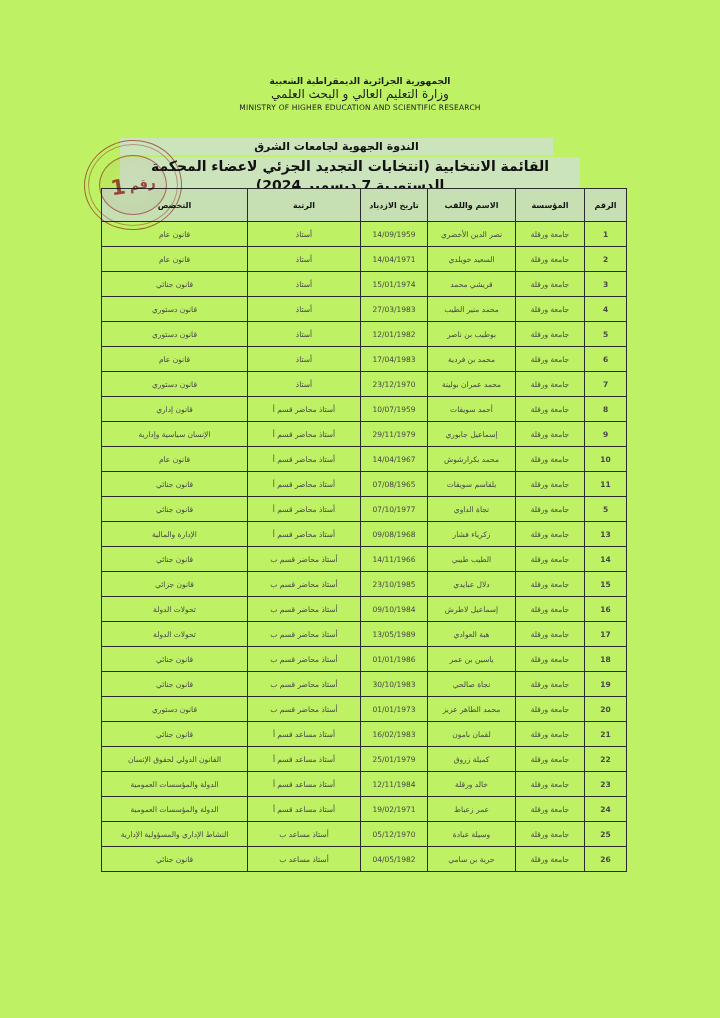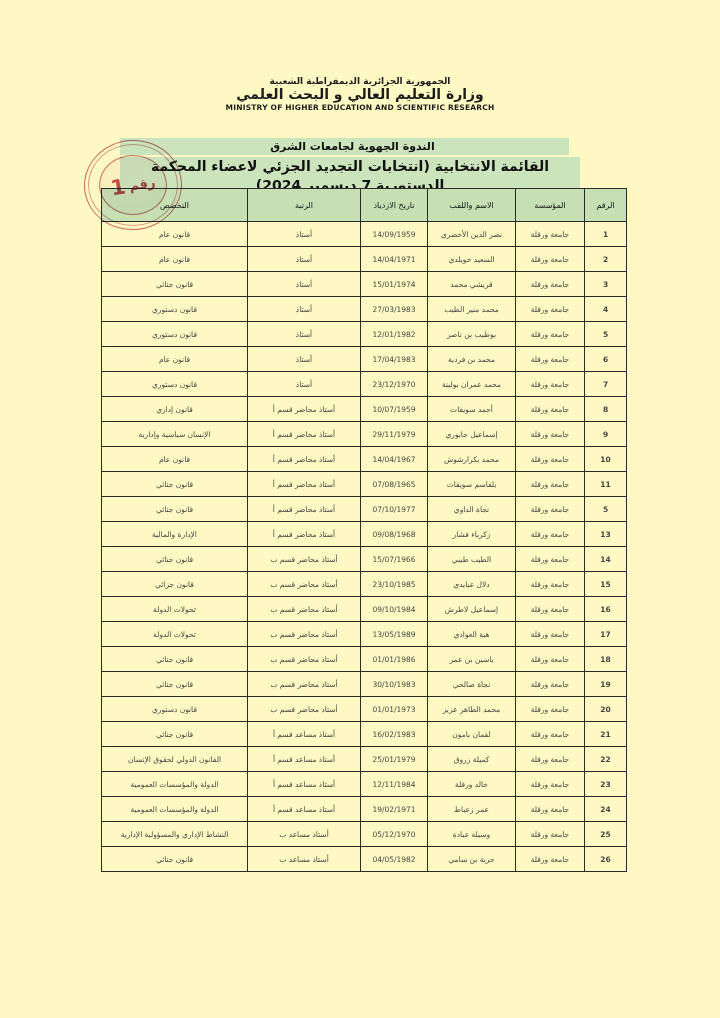--- a/index.html
+++ b/index.html
@@ -1,43 +1,42 @@
 <!DOCTYPE html>
 <html lang="ar" style="--accent-green: #cbe4bc; --header-green: #c6e0b4; --stamp-red: #bf3b45;"><head>
 <meta charset="utf-8">
 <style>
   html,body{margin:0;padding:0;background:#ffffff;}
   .page{
     position:relative;
     width:720px;height:1018px;
-    background:#fef9c3;
+    background:#bef264;
     font-family:"DejaVu Sans",sans-serif;
     overflow:hidden;
   }
   
   .gov-header{
     position:absolute;top:74px;left:0;width:720px;
     text-align:center;color:#1c1c1c;
   }
   .gov-header .ar1{font-size:9px;font-weight:bold;line-height:14px;}
   .gov-header .en1{font-size:7.5px;font-weight:bold;line-height:13px;letter-spacing:.2px;}
-  .gov-header .ar2{font-size:14px;font-weight:bold;line-height:13px;}
-  .gov-header .en2{font-size:7.5px;font-weight:bold;line-height:13px;letter-spacing:.2px;}
+  .gov-header .ar2{font-size:12px;font-weight:normal;line-height:13px;}
+  .gov-header .en2{font-size:7.5px;font-weight:normal;line-height:13px;letter-spacing:.2px;}
   
   .title-block{
     position:absolute;top:138px;right:140px;width:460px;
     direction:rtl;text-align:center;color:#111;
   }
   .title-line1{
     width:433px;margin-right:0;margin-left:auto;
     background:var(--accent-green,#cbe4bc);
     font-size:11px;font-weight:bold;line-height:17px;
     margin-bottom:2px;
     direction:rtl;
-    padding-left:16px;
   }
   
   .title-line1{margin-left:0;margin-right:auto;}
   .title-line2{
     width:460px;
     background:var(--accent-green,#cbe4bc);
     font-size:14px;font-weight:bold;line-height:19px;
     direction:rtl;
   }
   
@@ -79,21 +78,21 @@
     direction:rtl;
   }
   table.elect th,table.elect td{
     border:1px solid #2b2b2b;
     text-align:center;vertical-align:middle;
     overflow:hidden;white-space:nowrap;
     padding:0 2px;
   }
   table.elect th{
     background:var(--header-green,#c6e0b4);
-    height:32px;font-size:8px;font-weight:normal;color:#141414;
+    height:32px;font-size:8px;font-weight:bold;color:#141414;
   }
   table.elect td{height:24px;font-size:7.5px;color:#464646;}
   td.col-num{font-size:8px;color:#1d1d1d;font-weight:bold;}
   td.col-birth_date{font-size:8px;color:#232323;direction:ltr;}
   td.col-name,td.col-institution,td.col-rank,td.col-specialty{color:#4a4a4a;}
 </style>
 </head>
 <body>
 
 <div class="page">
@@ -241,21 +240,21 @@
             <td class="col-institution">جامعة ورقلة</td>
             <td class="col-name">زكرياء فشار</td>
             <td class="col-birth_date">09/08/1968</td>
             <td class="col-rank">أستاذ محاضر قسم أ</td>
             <td class="col-specialty">الإدارة والمالية</td>
           </tr>
           <tr>
             <td class="col-num">14</td>
             <td class="col-institution">جامعة ورقلة</td>
             <td class="col-name">الطيب طيبي</td>
-            <td class="col-birth_date">15/07/1966</td>
+            <td class="col-birth_date">14/11/1966</td>
             <td class="col-rank">أستاذ محاضر قسم ب</td>
             <td class="col-specialty">قانون جنائي</td>
           </tr>
           <tr>
             <td class="col-num">15</td>
             <td class="col-institution">جامعة ورقلة</td>
             <td class="col-name">دلال عبايدي</td>
             <td class="col-birth_date">23/10/1985</td>
             <td class="col-rank">أستاذ محاضر قسم ب</td>
             <td class="col-specialty">قانون جزائي</td>

